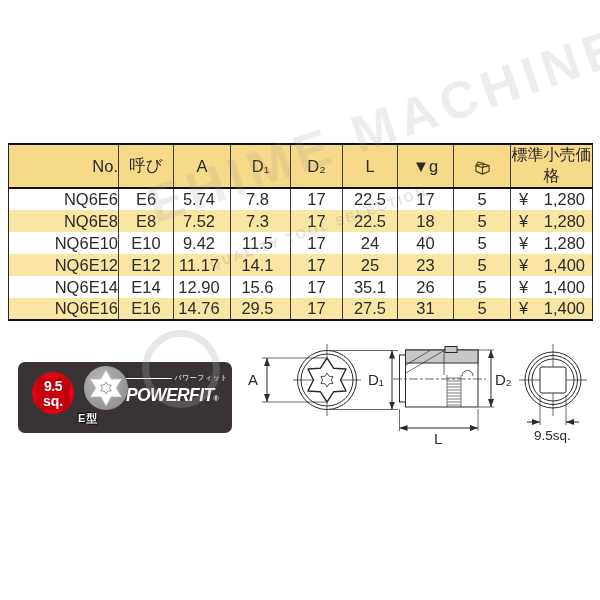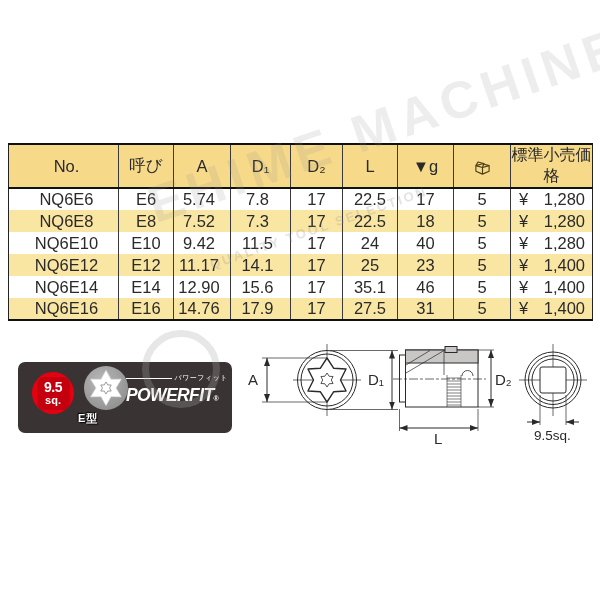--- a/index.html
+++ b/index.html
@@ -11,21 +11,21 @@
   table.spec { position:absolute; left:8px; top:143px; width:584px;
                border-collapse:collapse; table-layout:fixed;
                border-left:1px solid #222; border-right:1px solid #222;
                border-top:2px solid #111; border-bottom:2px solid #111;
                font-size:16.5px; z-index:2; }
   table.spec th { height:25px; font-weight:400; border-bottom:2px solid #111; }
   table.spec td { height:22px; }
   table.spec th + th, table.spec td + td { border-left:1px solid #3a3a3a; }
   table.spec thead tr { background:var(--hdr-bg); }
   table.spec tbody tr:nth-child(even) { background:var(--row-alt-bg); }
-  table.spec th:first-child, table.spec td:first-child { text-align:center; padding-left:6px; }
+  table.spec th:first-child, table.spec td:first-child { text-align:right; padding-left:6px; }
   table.spec th { }
   table.spec td { text-align:center; }
   table.spec td:nth-child(3), table.spec td:nth-child(4) { text-align:center; padding-right:6px; }
   .price { display:flex; justify-content:space-between; padding:0 7px 0 8px; }
   th .pkg-icon { vertical-align:middle; }
 
   
   .wm-big { position:absolute; left:140px; top:178px; z-index:3; pointer-events:none;
             font-size:52px; font-weight:bold; letter-spacing:6px; white-space:nowrap;
             color:rgba(145,145,145,0.16); transform:rotate(-19deg); transform-origin:left top; }
@@ -37,21 +37,21 @@
 
   
   .badge { position:absolute; left:18px; top:362px; width:214px; height:71px;
            background:#393433; border-radius:7px; z-index:2; }
   .drive-circle { position:absolute; left:14px; top:10px; width:42px; height:42px;
            border-radius:50%; background:#e60012; display:flex; align-items:center; justify-content:center; }
   .drive-inner { width:33px; height:33px; border-radius:7px; background:#c4000e;
            display:flex; flex-direction:column; align-items:center; justify-content:center;
            color:#fff; font-weight:bold; line-height:1; }
   .drive-size { font-size:14px; letter-spacing:-0.5px; }
-  .drive-unit { font-size:11px; margin-top:1px; }
+  .drive-unit { font-size:14px; margin-top:1px; }
   .socket-circle { position:absolute; left:66px; top:4px; width:44px; height:44px; border-radius:50%;
            background:radial-gradient(circle at 40% 35%, #b8b8b8, #868686); }
   .etype { position:absolute; left:60px; top:49px; color:#fff; font-size:11px; font-weight:bold;
            text-shadow:1px 1px 1px #000, -1px -1px 1px #000; letter-spacing:1px; }
   .brand { position:absolute; left:108px; top:11px; width:102px; }
   .kat-row { display:flex; align-items:center; margin-bottom:2px; }
   .kat-line { flex:1; height:1px; background:#fff; margin-right:3px; }
   .kat-text { color:#fff; font-size:7px; letter-spacing:0.5px; white-space:nowrap; }
   .brand-name { color:#fff; font-size:17.5px; font-weight:800; font-style:italic;
            letter-spacing:-0.6px; white-space:nowrap; }
@@ -168,34 +168,34 @@
             </div>
           </td>
         </tr>
         <tr>
           <td>NQ6E14</td>
           <td>E14</td>
           <td>12.90</td>
           <td>15.6</td>
           <td>17</td>
           <td>35.1</td>
-          <td>46</td>
+          <td>26</td>
           <td>5</td>
           <td>
             <div class="price">
               <span>¥</span>
               <span>1,400</span>
             </div>
           </td>
         </tr>
         <tr>
           <td>NQ6E16</td>
           <td>E16</td>
           <td>14.76</td>
-          <td>17.9</td>
+          <td>29.5</td>
           <td>17</td>
           <td>27.5</td>
           <td>31</td>
           <td>5</td>
           <td>
             <div class="price">
               <span>¥</span>
               <span>1,400</span>
             </div>
           </td>

